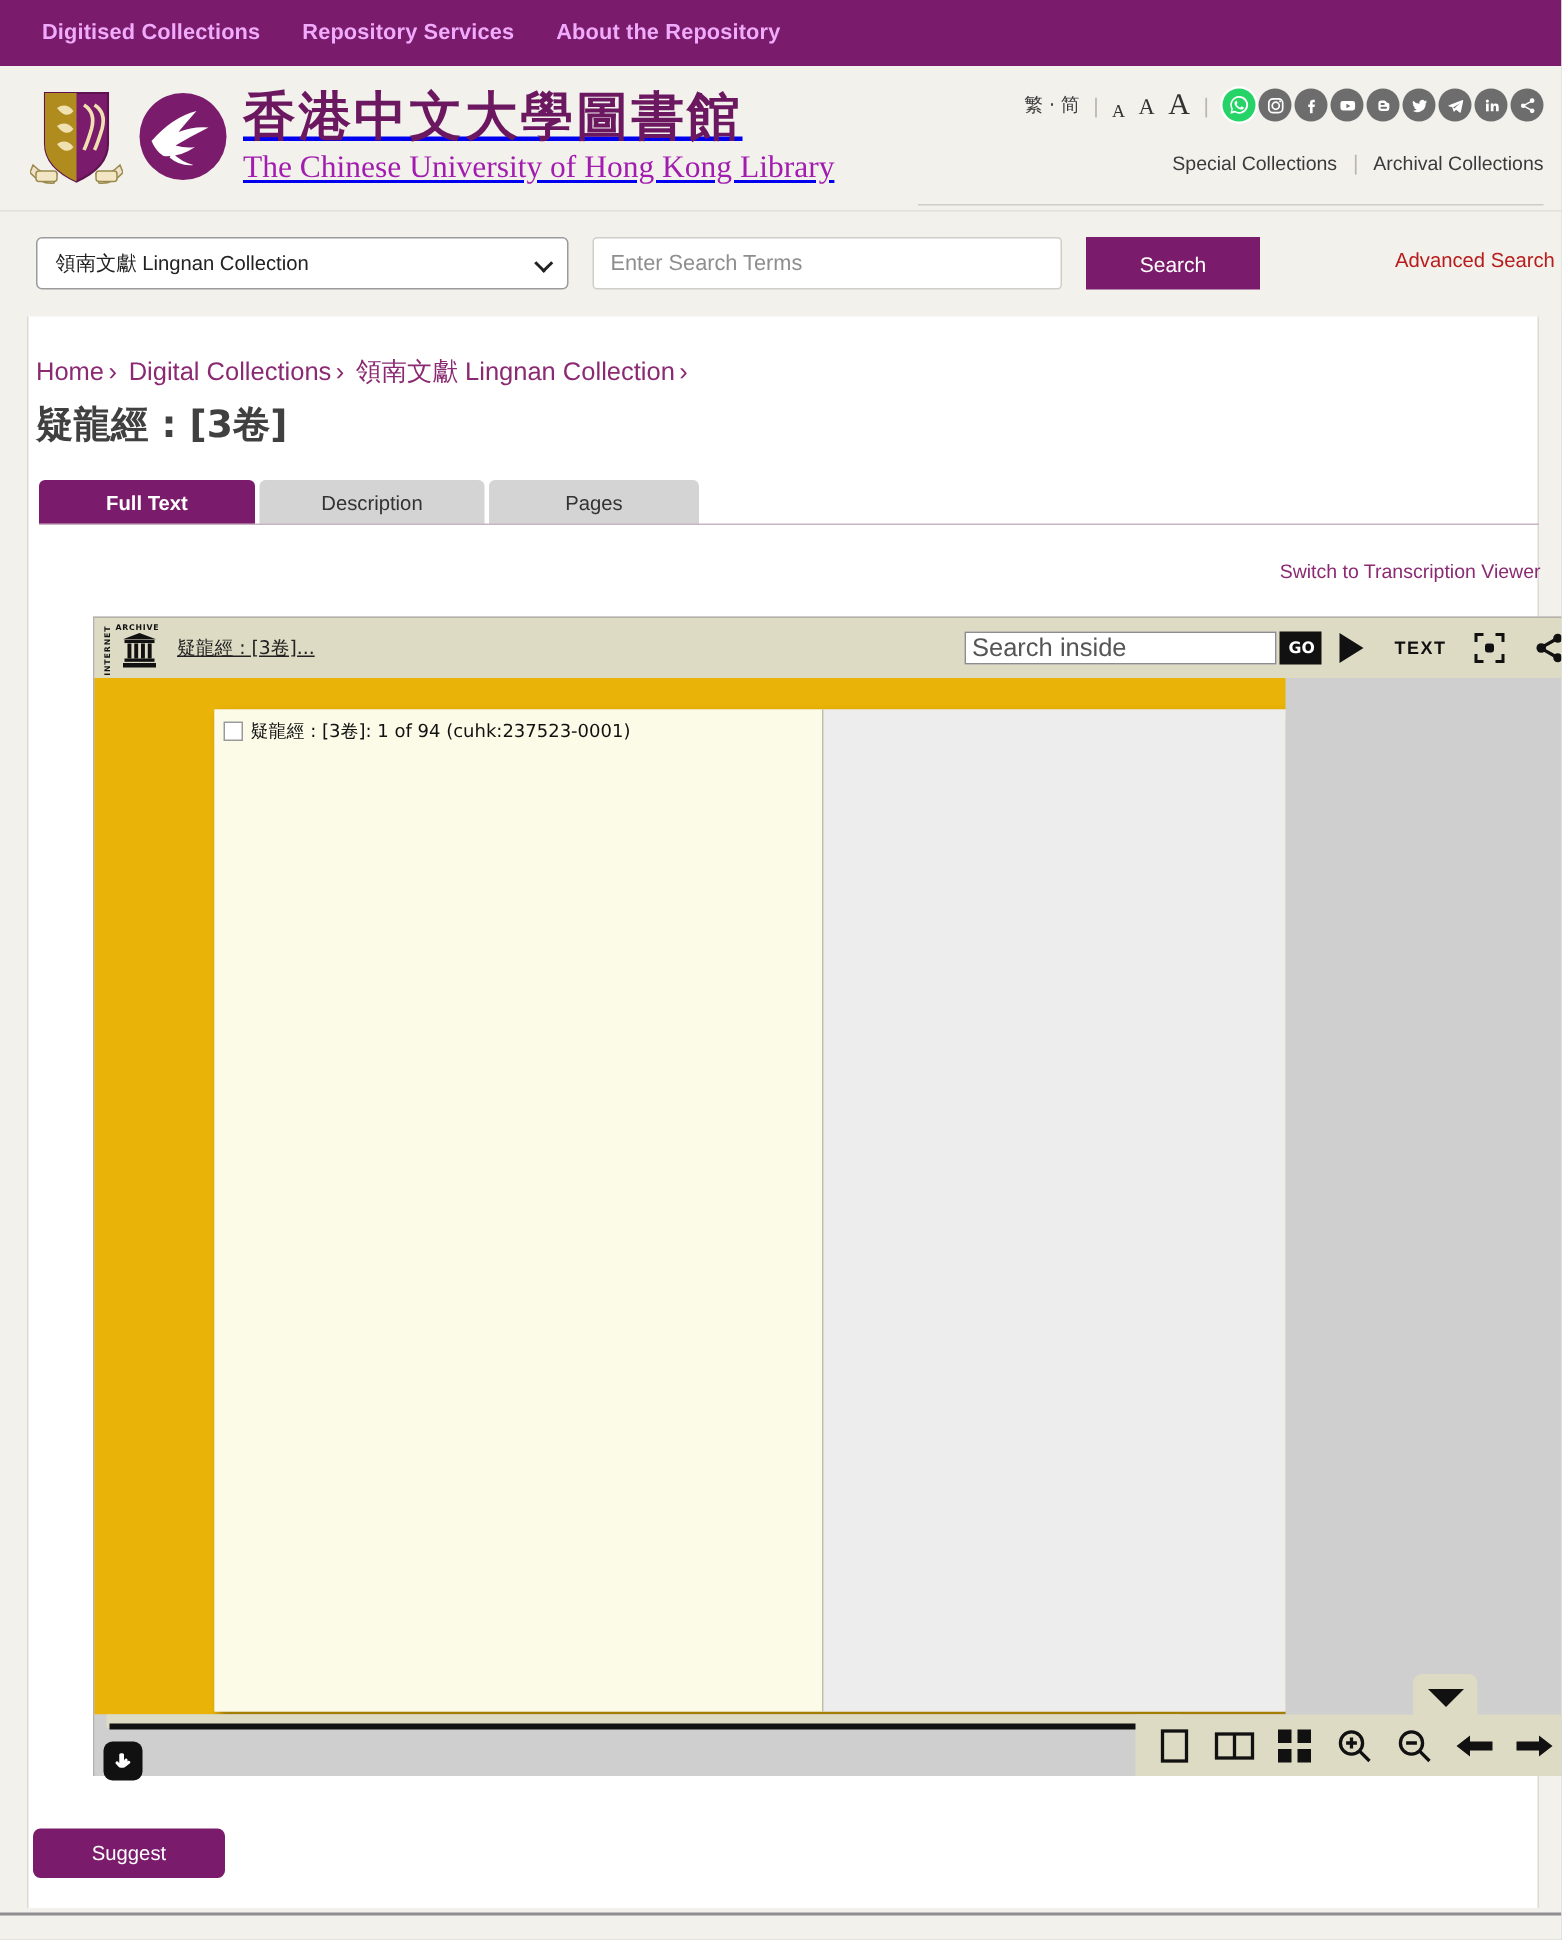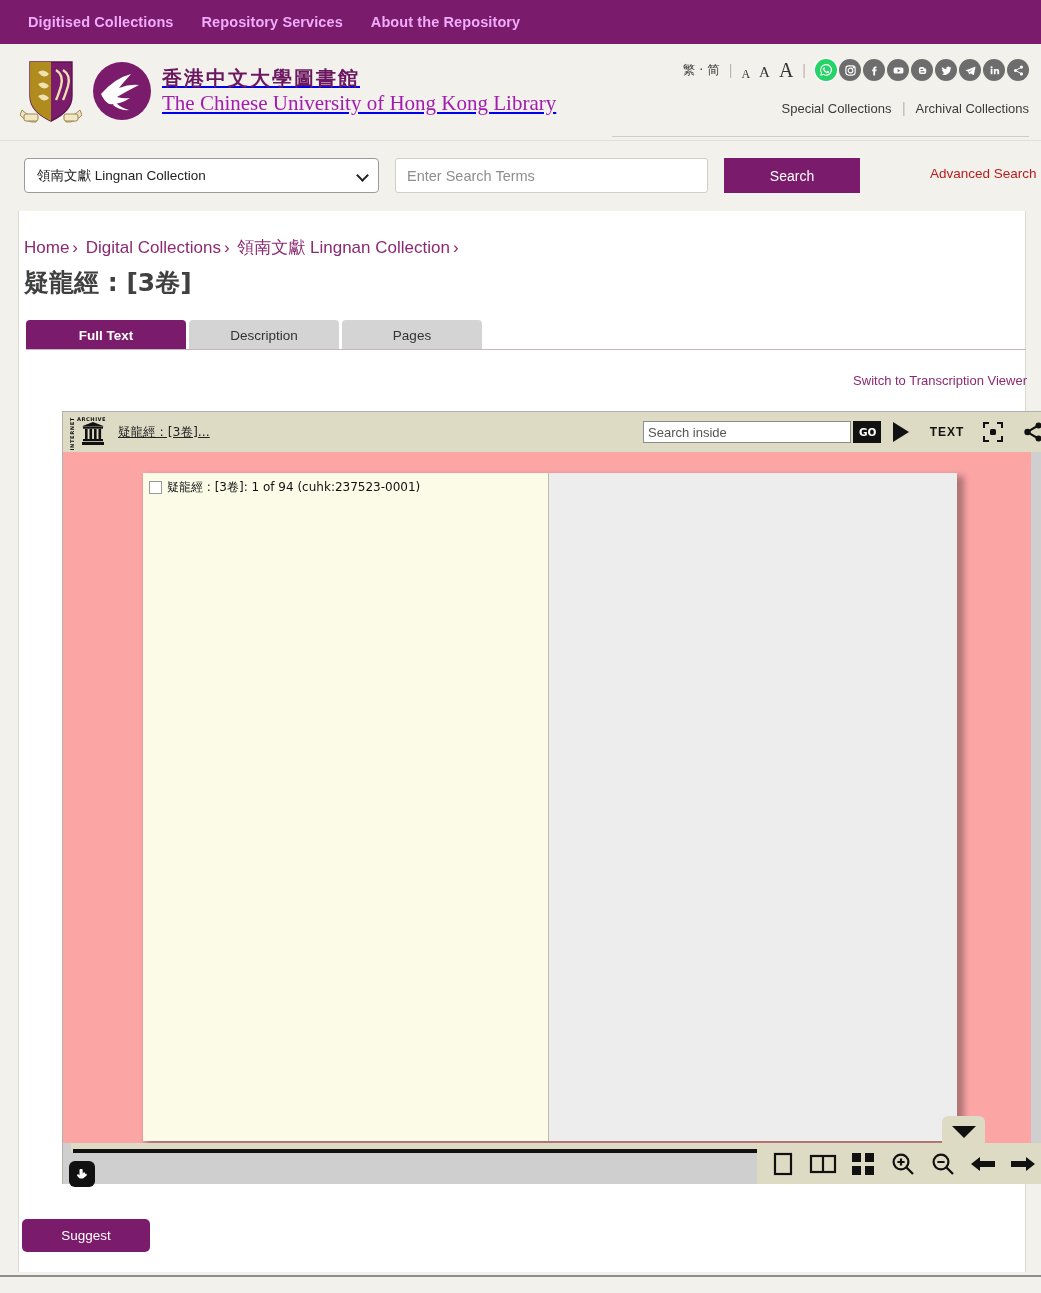--- a/index.html
+++ b/index.html
@@ -34,21 +34,21 @@
     position: absolute; left: 0; top: 44px;
     width: 1041px; height: 96px;
     background: #f2f1ec;
   }
   .brand { position: absolute; left: 20px; top: 14px; display: flex; align-items: center; gap: 9px; }
   .crest { width: 62px; height: 66px; position: relative; }
   .brand-bird { width: 62px; height: 62px; }
   .brand-text { display: flex; flex-direction: column; justify-content: center; }
   .brand-cn {
     font-family: "DejaVu Serif", serif;
-    font-size: 20px; color: #6b1860; letter-spacing: 2px; line-height: 1.1;
+    font-size: 35px; color: #6b1860; letter-spacing: 2px; line-height: 1.1;
     font-weight: bold;
   }
   .brand-en {
     font-family: "Liberation Serif", serif;
     font-size: 21px; color: #a21caf; line-height: 1.15; margin-top: 2px;
   }
 
   .utilbar {
     position: absolute; right: 12px; top: 12px;
     display: flex; align-items: center; gap: 9px; height: 28px;
@@ -107,21 +107,21 @@
     position: absolute; left: 395px; top: 158px;
     width: 313px; height: 35px;
     border: 1px solid #d0cec8; border-radius: 3px;
     background: #fff; font-size: 14.5px; color: #222;
     padding: 0 11px;
     font-family: "Liberation Sans", sans-serif;
   }
   .search-input::placeholder { color: #8e8e8e; }
   .search-btn {
     position: absolute; left: 724px; top: 158px;
-    width: 136px; height: 35px;
+    width: 116px; height: 35px;
     background: #7a1b6b; color: #fff; border: none;
     font-size: 14px; cursor: pointer;
     font-family: "Liberation Sans", sans-serif;
   }
   .adv-search {
     position: absolute; left: 930px; top: 166px;
     font-size: 13.5px; color: #b91c1c; text-decoration: none;
   }
 
   
@@ -151,21 +151,21 @@
     font-family: "DejaVu Sans", sans-serif;
   }
 
   
   .tabs { position: absolute; left: 26px; top: 320px; display: flex; gap: 3px; }
   .tab {
     height: 30px; display: flex; align-items: center; justify-content: center;
     font-size: 13.5px; color: #333; background: #d4d4d4;
     border-radius: 4px 4px 0 0; cursor: pointer; padding: 0 10px;
   }
-  .tab.t1 { width: 160px; }
+  .tab.t1 { width: 144px; }
   .tab.t2 { width: 150px; }
   .tab.t3 { width: 140px; }
   .tab.active { background: #7a1b6b; color: #fff; font-weight: bold; }
   .tabs-rule {
     position: absolute; left: 26px; top: 349px;
     width: 1000px; height: 1px; background: #c9b4c4;
   }
 
   .transcription-link {
     position: absolute; right: 14px; top: 373px;
@@ -206,39 +206,39 @@
     text-decoration: underline; cursor: pointer;
     font-family: "DejaVu Sans", sans-serif;
   }
   .br-tools {
     position: absolute; right: 8px; top: 0; height: 40px;
     display: flex; align-items: center; gap: 0;
   }
   .br-search {
     width: 208px; height: 22px;
     border: 1px solid #8d8d8d; background: #fff;
-    font-size: 13px; color: #222; padding: 0 4px;
+    font-size: 17px; color: #222; padding: 0 4px;
     font-family: "Liberation Sans", sans-serif;
   }
   .br-search::placeholder { color: #555; }
   .br-go {
     width: 28px; height: 22px; margin-left: 2px;
     background: #111; color: #fff; border: none;
     font-size: 10.5px; font-weight: bold; cursor: pointer;
     font-family: "DejaVu Sans", sans-serif;
   }
   .br-icon {
     width: 40px; height: 40px; display: flex;
     align-items: center; justify-content: center; cursor: pointer;
   }
   .br-text-lbl { font-size: 12px; font-weight: bold; letter-spacing: 1px; color: #111; text-align: right; }
 
   .br-stage {
     position: absolute; left: 0; top: 40px;
-    width: 968px; height: 691px; background: #fca5a5;
+    width: 794px; height: 691px; background: #eab308;
     overflow: hidden;
   }
   .book-shadow {
     position: absolute; left: 83px; top: 24px;
     width: 818px; height: 672px;
     background: rgba(0,0,0,.30);
     filter: blur(3px);
   }
   .book-spread {
     position: absolute; left: 80px; top: 21px;

